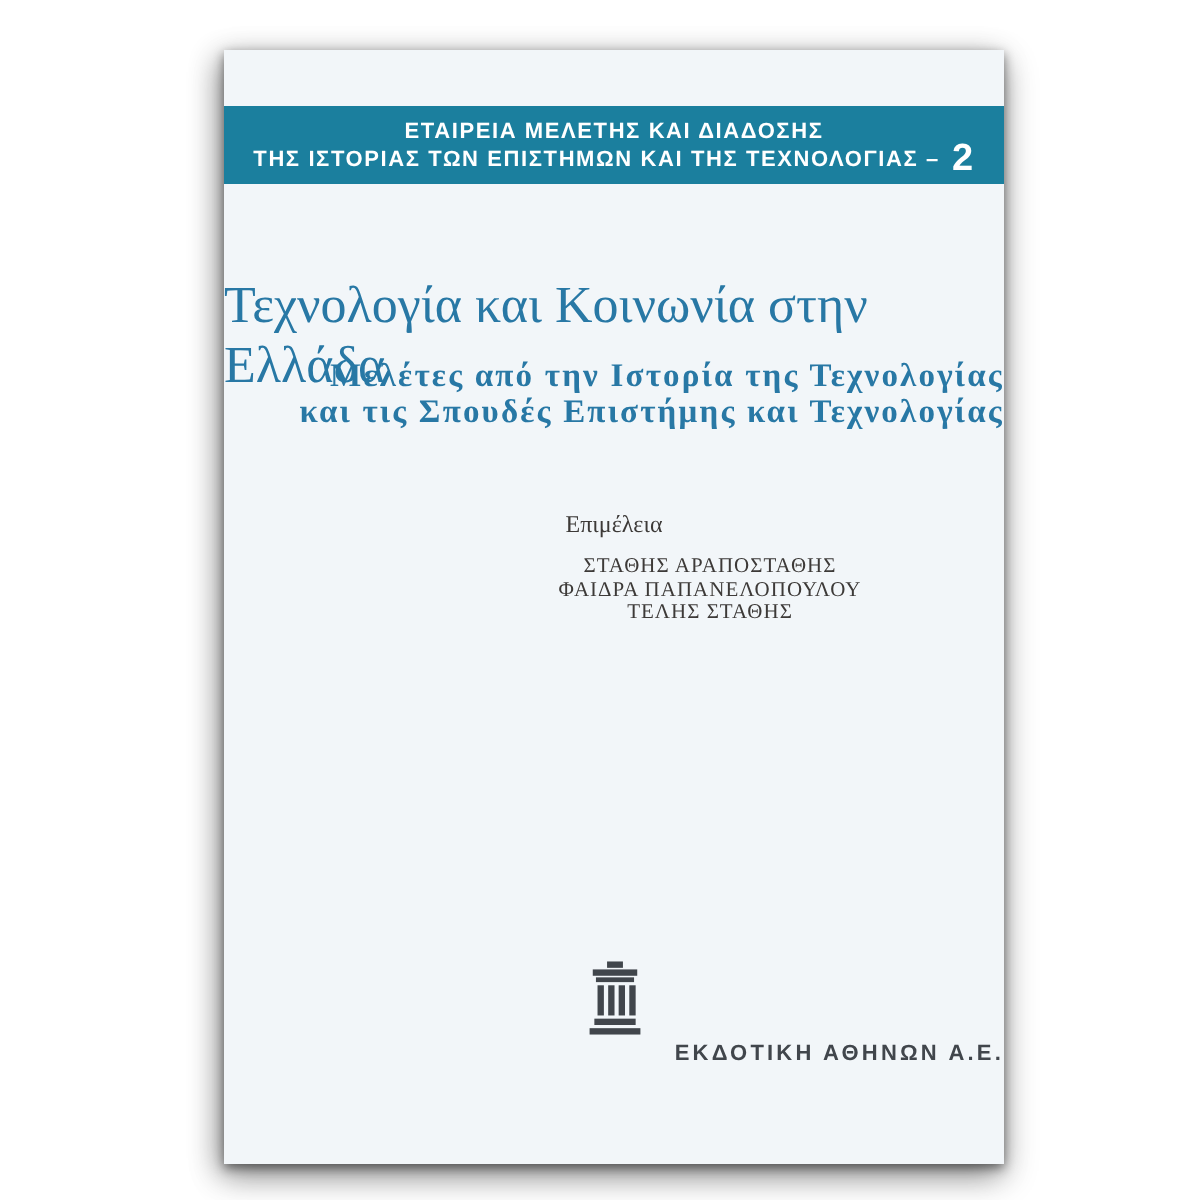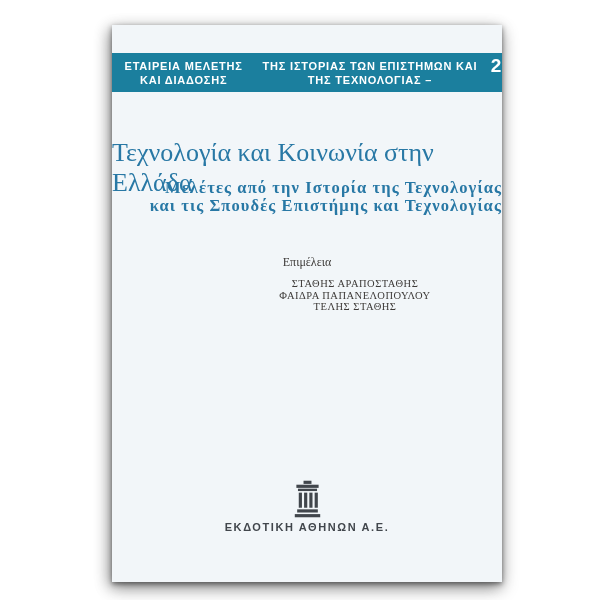--- a/index.html
+++ b/index.html
@@ -27,20 +27,21 @@
       0 2px 5px rgba(0,0,0,0.45),
       0 6px 16px rgba(0,0,0,0.30),
       -3px 4px 14px rgba(0,0,0,0.28);
   }
   .band{
     position:absolute;
     left:0; top:28px;
     width:100%; height:39px;
     background:var(--band,#1b7f9e);
     display:flex;
+    flex-direction:column;
     align-items:center;
     justify-content:center;
     color:var(--band-text,#ffffff);
     font-weight:bold;
     font-size:11px;
     letter-spacing:0.8px;
     line-height:14px;
     text-align:center;
   }
   .band-line2{
@@ -101,21 +102,21 @@
     position:absolute;
     left:0; top:455px;
     width:100%;
     display:flex;
     justify-content:center;
   }
   .publisher-name{
     position:absolute;
     left:0; top:496px;
     width:100%;
-    text-align:center;
+    text-align:right;
     font-size:11px;
     font-weight:bold;
     letter-spacing:1.6px;
     color:var(--logo-gray,#41464c);
   }
 </style>
 </head>
 <body>
 
 <div class="cover">

